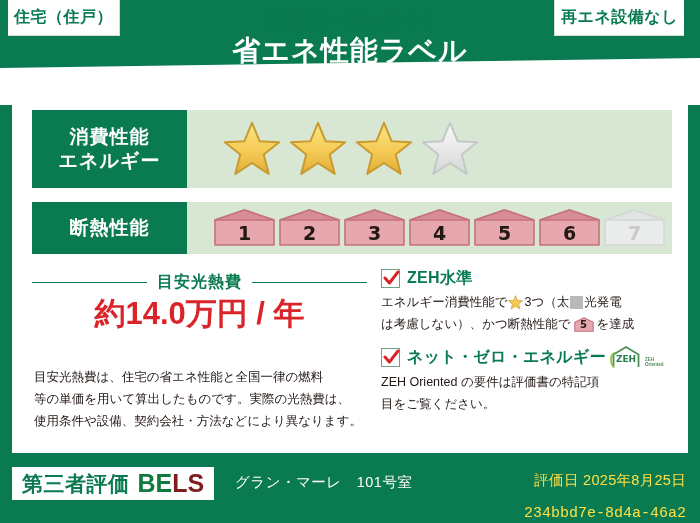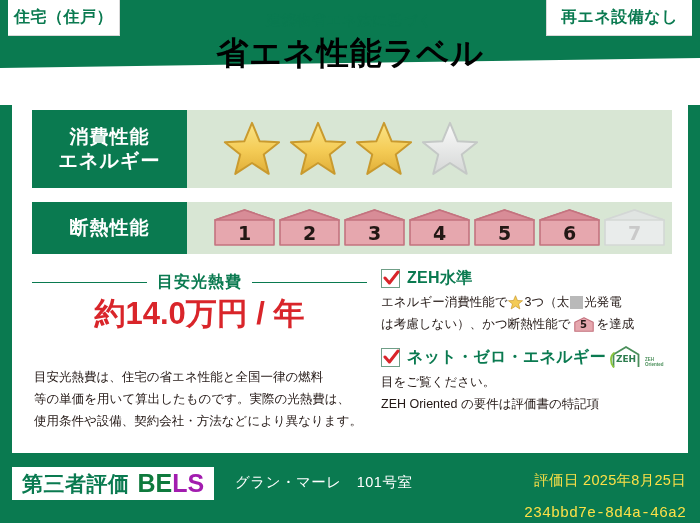--- a/index.html
+++ b/index.html
@@ -24,33 +24,33 @@
   
   .corner-badge{
     position:absolute;top:0;background:#ffffff;
     color:#0a7a50;font-weight:bold;font-size:16px;
     display:flex;align-items:center;justify-content:center;
     letter-spacing:0.5px;
     border:1px solid #d9d9d9;
     box-sizing:border-box;
   }
   #badge-left{left:8px;top:0;width:112px;height:36px;border-top:none;border-left:none;}
-  #badge-right{right:8px;top:0;width:146px;height:36px;border-top:none;border-right:none;}
+  #badge-right{right:16px;top:0;width:130px;height:36px;border-top:none;border-right:none;}
 
   
   #title-block{
     position:absolute;left:0;top:12px;width:700px;text-align:center;
     z-index:4;
   }
   #title-sub{
     color:#0a7a50;font-size:14px;font-weight:bold;letter-spacing:1px;
     margin-bottom:2px;
   }
   #title-main{
-    color:#000000;font-size:32px;font-weight:bold;letter-spacing:1px;
+    color:#ffffff;font-size:28px;font-weight:bold;letter-spacing:1px;
   }
 
   
   #panel{
     position:absolute;left:12px;top:96px;width:676px;height:357px;
     background:#ffffff;box-sizing:border-box;
   }
 
   
   .perf-row{
@@ -152,21 +152,21 @@
   }
   #footer-left{
     position:absolute;left:12px;top:12px;height:33px;background:#ffffff;
     display:flex;align-items:center;padding:0 10px;box-sizing:border-box;
   }
   #eval-word{
     color:#0a7a50;font-weight:bold;font-size:21px;letter-spacing:0.5px;
   }
   #bels{font-weight:bold;font-size:25px;margin-left:8px;letter-spacing:0px;}
   #bels .d{color:#0f7a3d;}
-  #bels .l{color:#a21caf;}
+  #bels .l{color:#7f1d1d;}
   #bldg{
     position:absolute;left:235px;top:18px;color:#ffffff;font-size:14.5px;
     letter-spacing:0.5px;
   }
   #footer-right{
     position:absolute;right:14px;top:16px;text-align:right;color:#fde047;
   }
   #eval-date{font-size:14.5px;letter-spacing:0.3px;}
   #eval-id{font-size:15px;margin-top:15px;font-family:Liberation Mono, monospace;}
 </style>
@@ -349,22 +349,22 @@
               <path d="M4.5 22 C1 18, 1 11, 5 8" fill="none" stroke="#8cc63f" stroke-width="1.8" stroke-linecap="round"></path>
               <text x="17" y="17" font-size="9" font-weight="bold" fill="#2e7d4f" text-anchor="middle" font-family="DejaVu Sans, sans-serif">ZEH</text>
             </svg>
             <span class="zeh-logo-txt">
               <span>ZEH</span><br>
               <span>Oriented</span>
             </span>
           </span>
         </div>
         <div class="zeh-body">
+          <div>ZEH Oriented  の要件は評価書の特記項</div>
           <div>目をご覧ください。</div>
-          <div>ZEH Oriented  の要件は評価書の特記項</div>
         </div>
       </div>
 
     </div>
   </div>
 </div>
 
 <div id="footer">
   <div id="footer-left">
     <span id="eval-word">第三者評価</span>

